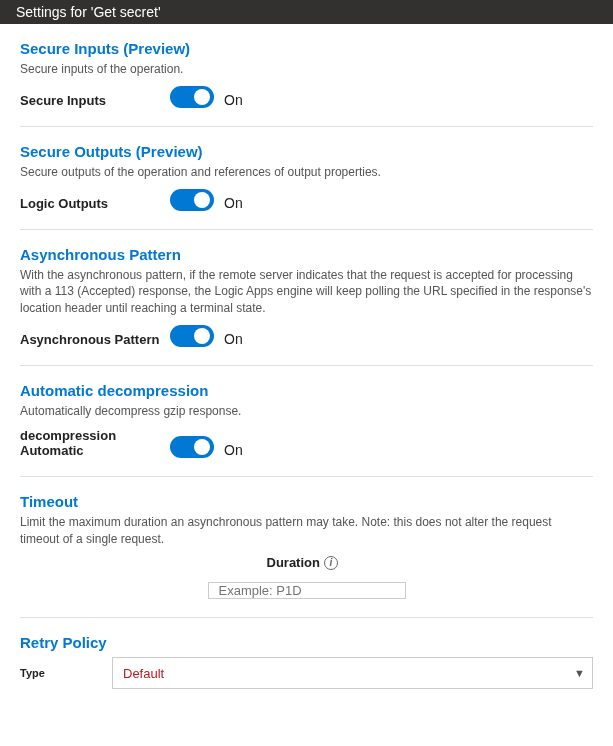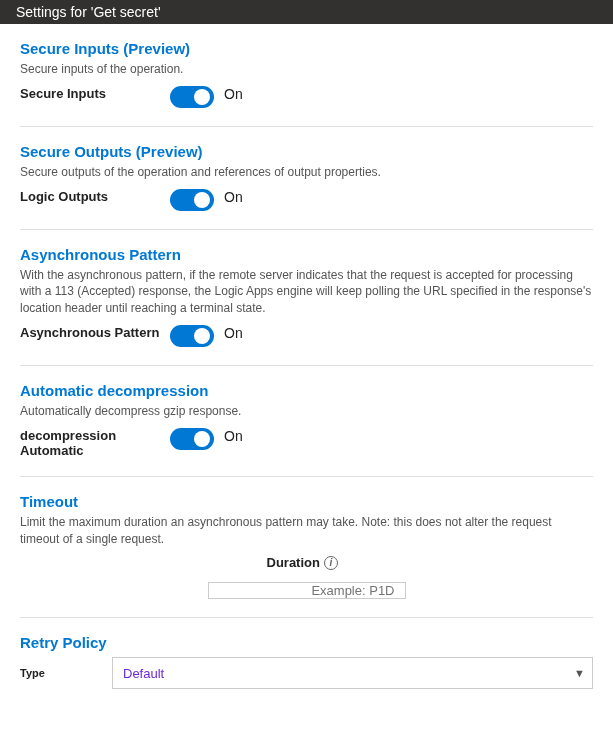--- a/index.html
+++ b/index.html
@@ -37,21 +37,21 @@
 
     .section-desc {
       font-size: 12px;
       color: #555;
       margin-bottom: 8px;
       line-height: 1.4;
     }
 
     .toggle-row {
       display: flex;
-      align-items: flex-start;
+      align-items: flex-end;
       gap: 10px;
     }
 
     .toggle-label {
       font-size: 13px;
       font-weight: 600;
       color: #222;
       min-width: 140px;
     }
 
@@ -149,21 +149,20 @@
     }
 
     .text-input {
       flex: 1;
       height: 32px;
       border: 1px solid #ccc;
       padding: 0 10px;
       font-size: 13px;
       color: #aaa;
       outline: none;
-      text-align: right;
     }
 
     
     .select-row {
       display: flex;
       align-items: center;
       gap: 12px;
       margin-top: 6px;
     }
 
@@ -178,21 +177,21 @@
       flex: 1;
       position: relative;
     }
 
     .select-field {
       width: 100%;
       height: 32px;
       border: 1px solid #ccc;
       padding: 0 30px 0 10px;
       font-size: 13px;
-      color: #6d28d9;
+      color: #b91c1c;
       appearance: none;
       background: #fff;
       cursor: pointer;
       outline: none;
     }
 
     .select-chevron {
       position: absolute;
       right: 8px;
       top: 50%;

